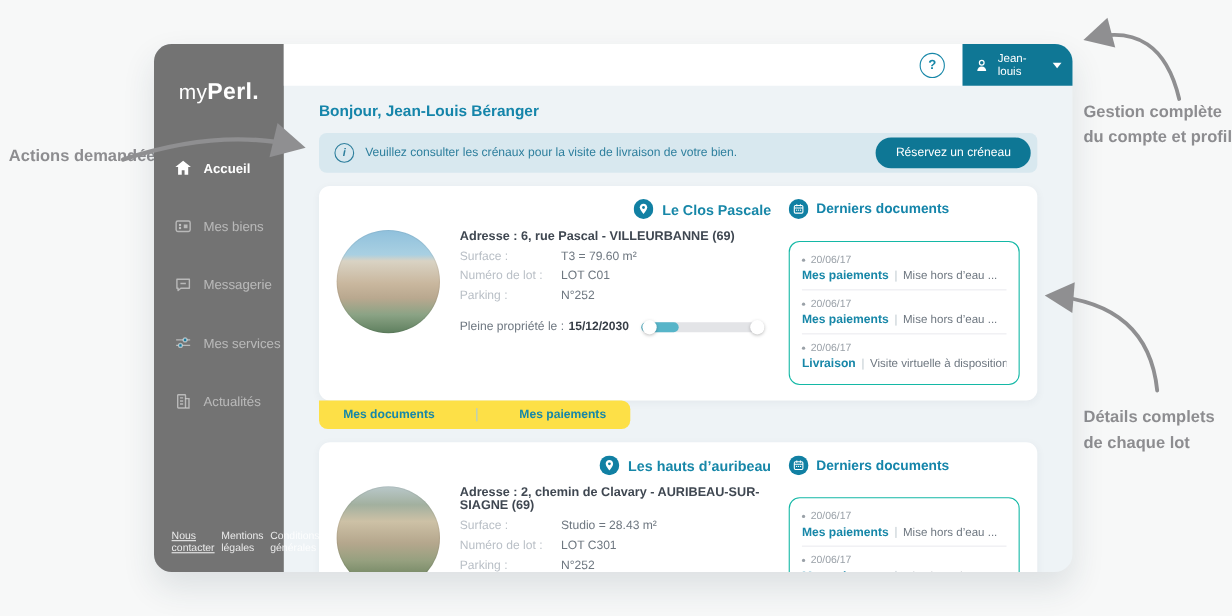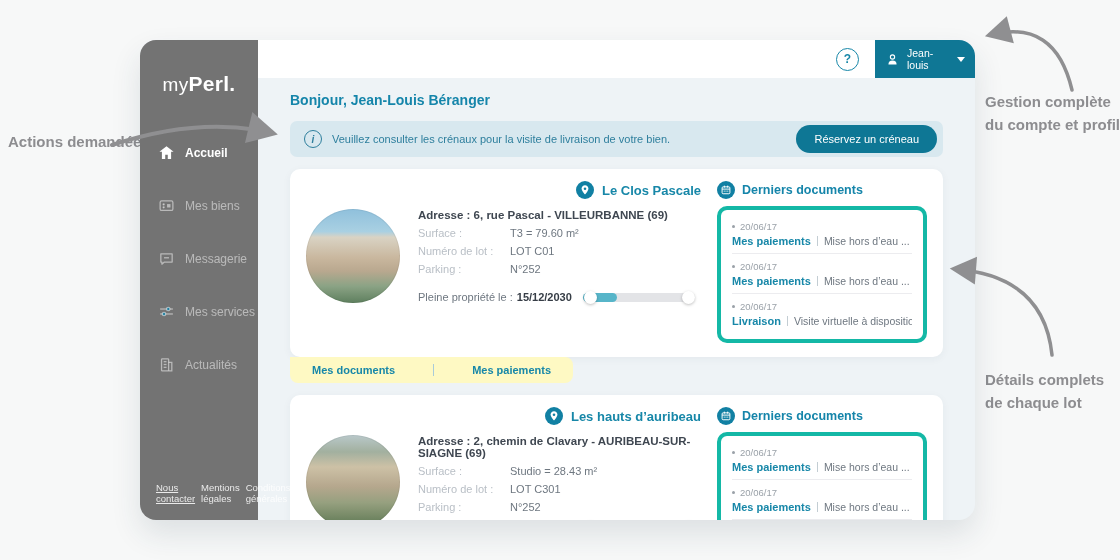--- a/index.html
+++ b/index.html
@@ -109,33 +109,33 @@
   .slider { position:relative; margin-left:auto; margin-right:6px; width:112px; height:9px; border-radius:999px; background:#e3e4e7; }
   .slider-fill { position:absolute; left:0; top:0; height:9px; border-radius:999px; background:#57b5c9; }
   .knob { position:absolute; top:-2px; width:13px; height:13px; border-radius:50%; background:#fff; box-shadow:0 1px 3px rgba(0,0,0,.25); }
   .knob.left { left:1px; } .knob.right { right:0px; }
 
   
   .docs { width:210px; flex:0 0 210px; }
   .docs-header { display:flex; align-items:center; gap:7px; }
   .docs-header svg { width:18px; height:18px; }
   .docs-title { color:#1585aa; font-weight:700; font-size:12.5px; }
-  .docs-box { margin-top:7px; border:4px solid #14b8a6; border-radius:10px; background:#fff; padding:8px 11px 6px; }
+  .docs-box { margin-top:20px; border:1px solid #14b8a6; border-radius:10px; background:#fff; padding:8px 11px 6px; }
   .doc-entry { padding:3px 0 6px; cursor:pointer; }
   .doc-entry + .doc-entry { border-top:1px solid #ececef; padding-top:7px; }
   .doc-date { display:flex; align-items:center; gap:5px; color:#9aa1a8; font-size:9.5px; }
   .doc-dot { width:3px; height:3px; border-radius:50%; background:#9aa1a8; }
   .doc-line { margin-top:3px; display:flex; align-items:center; font-size:10.5px; white-space:nowrap; overflow:hidden; }
   .doc-cat { color:#1787a8; font-weight:700; font-size:11px; }
   .doc-sep { width:1px; height:10px; background:#c3cdd3; margin:0 6px; flex:0 0 1px; }
   .doc-desc { color:#6e7780; }
 
   
   .tabs {
-    display:inline-flex; align-items:center; background:#fef9c3;
+    display:inline-flex; align-items:center; background:#fde047;
     border-radius:0 8px 8px 8px; padding:7px 6px; margin-top:0;gap:22px;
   }
   .tab { color:#1787a8; font-size:11px; font-weight:600; padding:0 16px; cursor:pointer; }
   .tab-divider { width:1px; height:12px; background:#a9cbda; }
 </style>
 </head>
 <body>
 
 <div class="annotation ann-left">Actions demandées</div>
 <div class="annotation ann-tr">Gestion complète du compte et profil</div>

